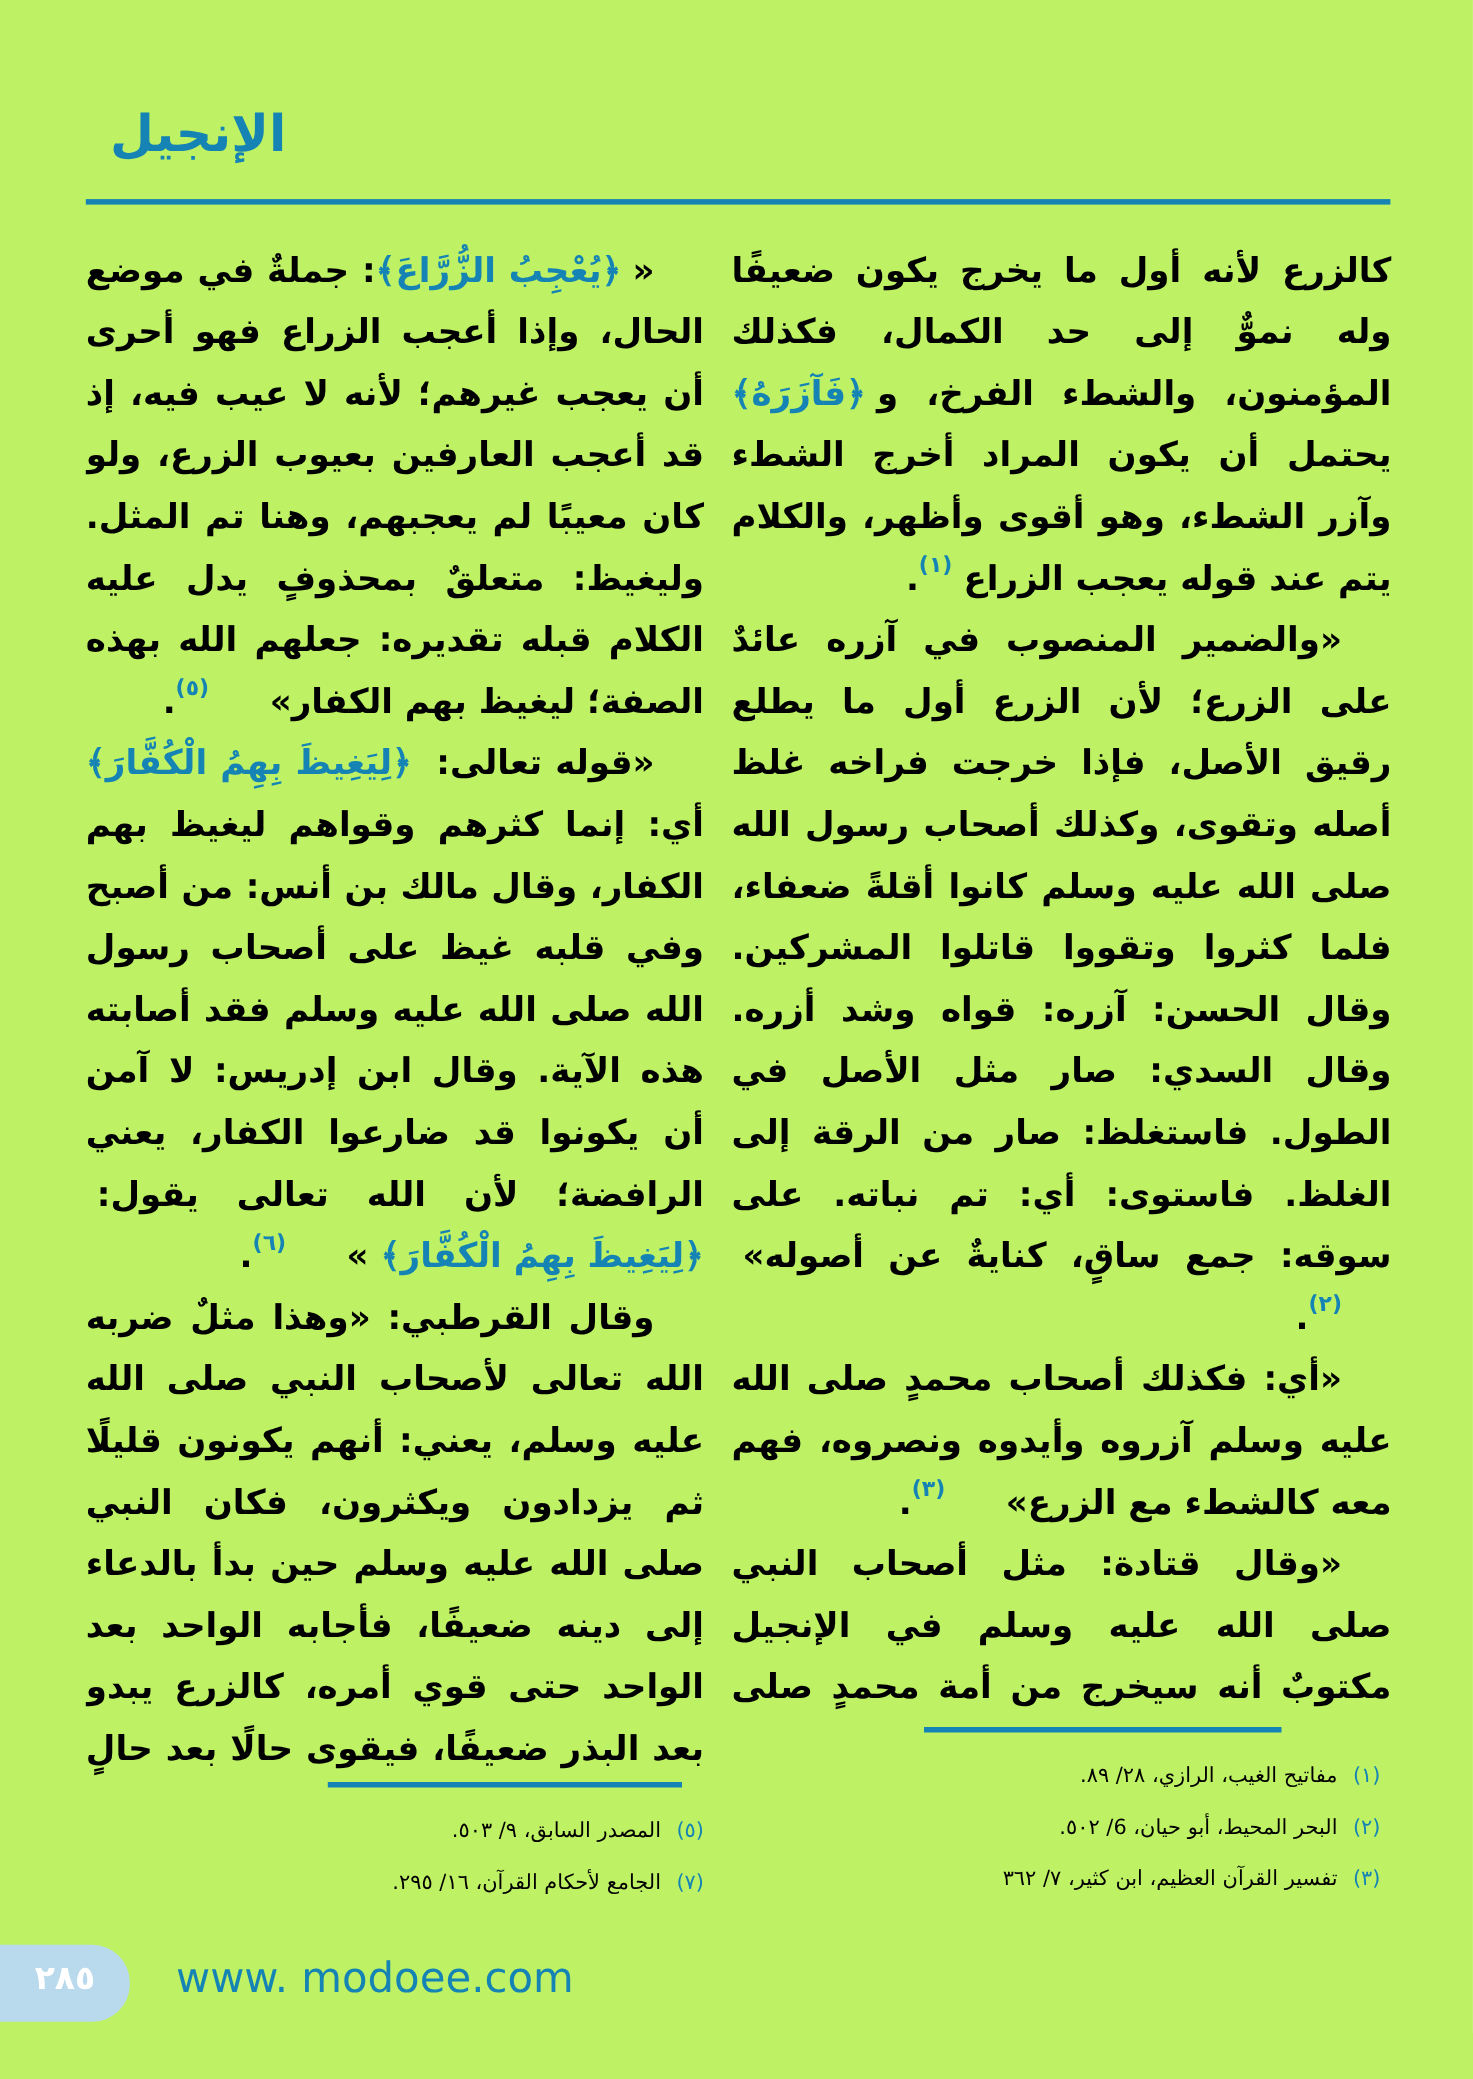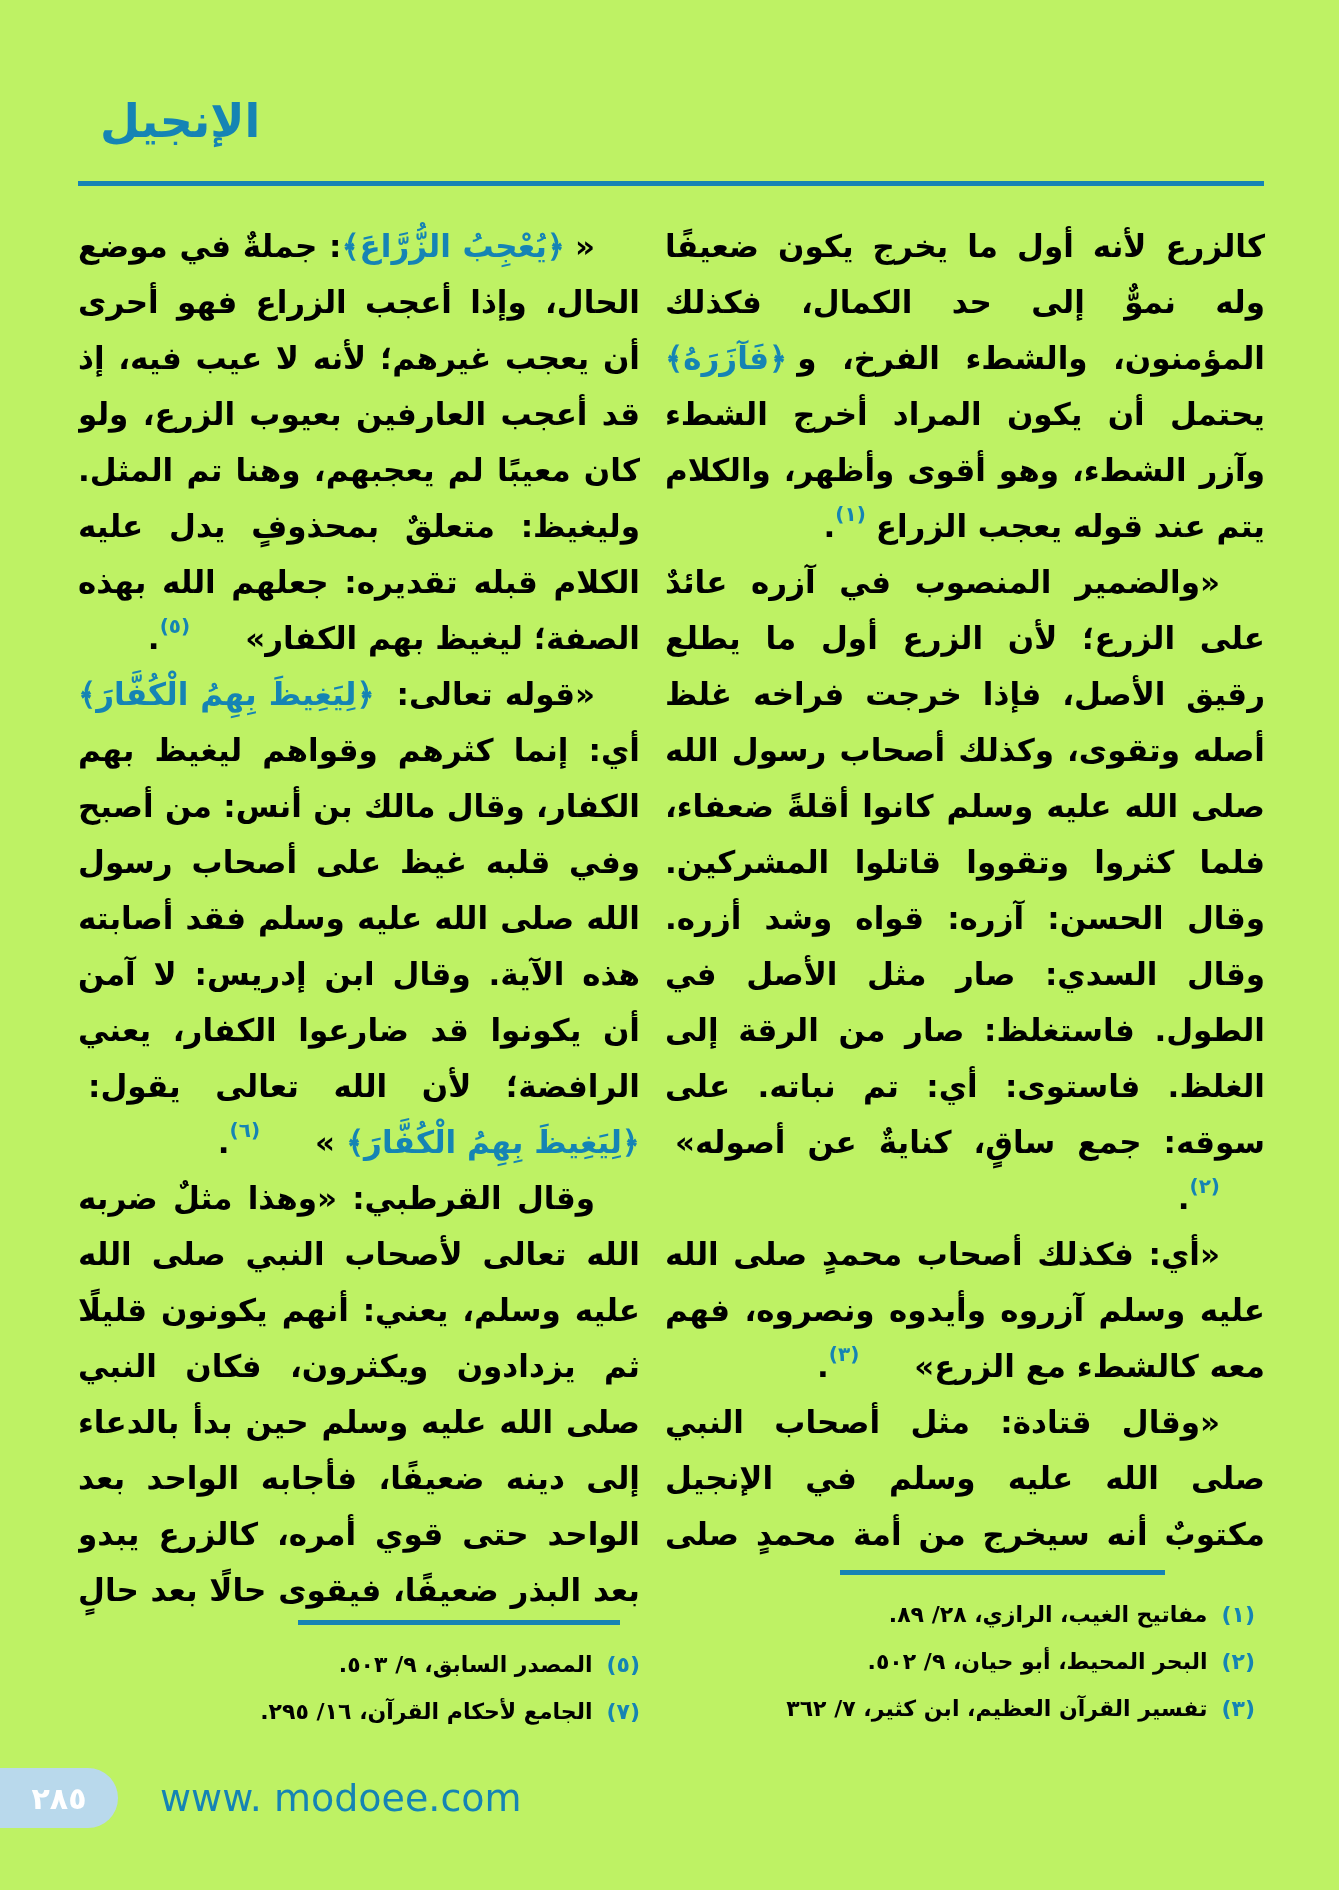--- a/index.html
+++ b/index.html
@@ -31,26 +31,26 @@
   .seg-ref{
     color:var(--accent);font-size:20px;font-weight:700;
     display:inline-block;position:relative;top:-16px;line-height:0;
   }
   .footnotes-block{position:absolute;right:0;width:100%;}
   .col-right .footnotes-block{top:1352px;}
   .col-left .footnotes-block{top:1402px;}
   .fn-rule{height:5px;background:var(--accent);margin-bottom:16px;}
   .col-right .fn-rule{width:325px;margin-right:100px;}
   .col-left .fn-rule{width:322px;margin-right:20px;}
-  .footnote{font-size:22px;font-weight:700;line-height:47px;white-space:nowrap;color:#000;}
+  .footnote{font-size:19px;font-weight:400;line-height:47px;white-space:nowrap;color:#000;}
   .col-right .footnote{margin-right:10px;}
   .fn-num{color:var(--accent);margin-left:14px;}
   .fn-text{color:#000;}
   .page-badge{
-    position:absolute;left:0;top:1768px;width:118px;height:60px;
+    position:absolute;left:0;top:1768px;width:118px;height:70px;
     background:var(--badge);border-radius:0 34px 34px 0;
     color:#ffffff;font-size:30px;font-weight:700;text-align:center;line-height:62px;
   }
   .website{
     position:absolute;left:160px;top:1776px;direction:ltr;
     color:var(--accent);font-size:38px;font-weight:400;
     font-family:"DejaVu Sans",sans-serif;
   }
 </style>
 </head>
@@ -65,21 +65,21 @@
     <div class="body">
         <div class="para"><span class="seg-normal">كالزرع لأنه أول ما يخرج يكون ضعيفًا وله نموٌّ إلى حد الكمال، فكذلك المؤمنون، والشطء الفرخ، و</span><span class="seg-quran">﴿فَآزَرَهُ﴾</span><span class="seg-normal"> يحتمل أن يكون المراد أخرج الشطء وآزر الشطء، وهو أقوى وأظهر، والكلام يتم عند قوله يعجب الزراع</span><span class="seg-ref">(١)</span><span class="seg-normal">.</span></div>
         <div class="para indent"><span class="seg-normal">«والضمير المنصوب في آزره عائدٌ على الزرع؛ لأن الزرع أول ما يطلع رقيق الأصل، فإذا خرجت فراخه غلظ أصله وتقوى، وكذلك أصحاب رسول الله صلى الله عليه وسلم كانوا أقلةً ضعفاء، فلما كثروا وتقووا قاتلوا المشركين. وقال الحسن: آزره: قواه وشد أزره. وقال السدي: صار مثل الأصل في الطول. فاستغلظ: صار من الرقة إلى الغلظ. فاستوى: أي: تم نباته. على سوقه: جمع ساقٍ، كنايةٌ عن أصوله»</span><span class="seg-ref">(٢)</span><span class="seg-normal">.</span></div>
         <div class="para indent"><span class="seg-normal">«أي: فكذلك أصحاب محمدٍ صلى الله عليه وسلم آزروه وأيدوه ونصروه، فهم معه كالشطء مع الزرع»</span><span class="seg-ref">(٣)</span><span class="seg-normal">.</span></div>
         <div class="para indent"><span class="seg-normal">«وقال قتادة: مثل أصحاب النبي صلى الله عليه وسلم في الإنجيل مكتوبٌ أنه سيخرج من أمة محمدٍ صلى الله عليه وسلم قومٌ ينبتون نباتًا كالزرع، يأمرون بالمعروف وينهون عن المنكر»</span><span class="seg-ref">(٤)</span></div>
       </div>
     <div class="footnotes-block">
       <div class="fn-rule"></div>
       <div class="footnotes">
           <div class="footnote"><span class="fn-num">(١)</span><span class="fn-text">مفاتيح الغيب، الرازي، ٢٨/ ٨٩.</span></div>
-          <div class="footnote"><span class="fn-num">(٢)</span><span class="fn-text">البحر المحيط، أبو حيان، ٩/ ٥٠٢.</span></div>
+          <div class="footnote"><span class="fn-num">(٢)</span><span class="fn-text">البحر المحيط، أبو حيان، 6/ ٥٠٢.</span></div>
           <div class="footnote"><span class="fn-num">(٣)</span><span class="fn-text">تفسير القرآن العظيم، ابن كثير، ٧/ ٣٦٢</span></div>
         </div>
     </div>
   </div>
 
   <div class="column col-left">
     <div class="body">
         <div class="para indent"><span class="seg-normal">«</span><span class="seg-quran">﴿يُعْجِبُ الزُّرَّاعَ﴾</span><span class="seg-normal">: جملةٌ في موضع الحال، وإذا أعجب الزراع فهو أحرى أن يعجب غيرهم؛ لأنه لا عيب فيه، إذ قد أعجب العارفين بعيوب الزرع، ولو كان معيبًا لم يعجبهم، وهنا تم المثل. وليغيظ: متعلقٌ بمحذوفٍ يدل عليه الكلام قبله تقديره: جعلهم الله بهذه الصفة؛ ليغيظ بهم الكفار»</span><span class="seg-ref">(٥)</span><span class="seg-normal">.</span></div>
         <div class="para indent"><span class="seg-normal">«قوله تعالى: </span><span class="seg-quran">﴿لِيَغِيظَ بِهِمُ الْكُفَّارَ﴾</span><span class="seg-normal"> أي: إنما كثرهم وقواهم ليغيظ بهم الكفار، وقال مالك بن أنس: من أصبح وفي قلبه غيظ على أصحاب رسول الله صلى الله عليه وسلم فقد أصابته هذه الآية. وقال ابن إدريس: لا آمن أن يكونوا قد ضارعوا الكفار، يعني الرافضة؛ لأن الله تعالى يقول: </span><span class="seg-quran">﴿لِيَغِيظَ بِهِمُ الْكُفَّارَ﴾</span><span class="seg-normal"> »</span><span class="seg-ref">(٦)</span><span class="seg-normal">.</span></div>
         <div class="para indent"><span class="seg-normal">وقال القرطبي: «وهذا مثلٌ ضربه الله تعالى لأصحاب النبي صلى الله عليه وسلم، يعني: أنهم يكونون قليلًا ثم يزدادون ويكثرون، فكان النبي صلى الله عليه وسلم حين بدأ بالدعاء إلى دينه ضعيفًا، فأجابه الواحد بعد الواحد حتى قوي أمره، كالزرع يبدو بعد البذر ضعيفًا، فيقوى حالًا بعد حالٍ حتى يغلظ نباته وأفراخه. فكان هذا من أصح مثلٍ وأقوى بيانٍ»</span><span class="seg-ref">(٧)</span></div>

